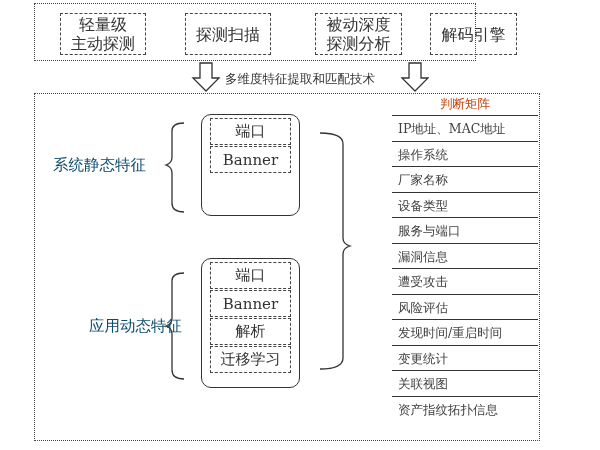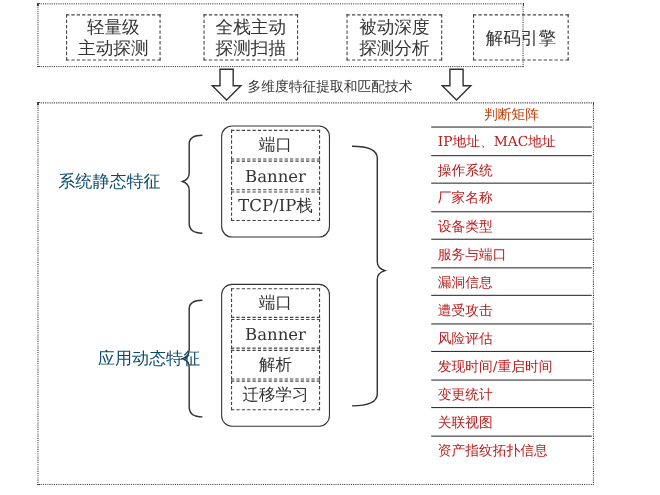--- a/index.html
+++ b/index.html
@@ -11,34 +11,33 @@
              align-items:center; justify-content:center; font-size:16px; line-height:19px; color:#333; }
   .caption { left:225px; top:71px; font-size:12.5px; color:#333; white-space:nowrap; }
   .outer-main { left:34px; top:93px; width:504px; height:346px; border:1.5px dotted #444; }
   .group-label { font-size:15.5px; color:#0c4a6e; white-space:nowrap; }
   .feat-box { border:1.5px solid #333; border-radius:10px; background:#fff; box-sizing:border-box; padding:2px 8px; }
   .feat-cell { border:1.3px dashed #444; height:25px; margin:1px 0; display:flex; align-items:center;
                justify-content:center; font-size:15px; color:#333; }
   .matrix { left:392px; top:93px; width:146px; }
   .matrix-title { height:22px; line-height:22px; text-align:center; font-size:12.5px; color:#c2410c; }
   .matrix-row { height:25.5px; line-height:26px; border-top:1.5px solid #333; padding-left:6px;
-                font-size:12.5px; color:#b91c1c; white-space:nowrap; box-sizing:border-box; }
+                font-size:12.5px; color:#404040; white-space:nowrap; box-sizing:border-box; }
   svg.overlay { position:absolute; left:0; top:0; }
 </style>
 </head>
 <body>
 
 <div class="abs outer-top"></div>
 
 <div class="abs src-box" style="left:60px;width:84px;">
   <span>轻量级</span>
   <span>主动探测</span>
 </div>
 <div class="abs src-box" style="left:185px;width:84px;">
-  <span>全栈主动</span>
   <span>探测扫描</span>
 </div>
 <div class="abs src-box" style="left:315px;width:85px;align-items:center;">
   <span>被动深度</span>
   <span>探测分析</span>
 </div>
 <div class="abs src-box" style="left:430px;width:85px;">
   <span>解码引擎</span>
 </div>
 
@@ -54,21 +53,20 @@
 </svg>
 
 <div class="abs caption">多维度特征提取和匹配技术</div>
 
 <div class="abs outer-main"></div>
 
 <div class="abs group-label" style="left:53px;top:155px;">系统静态特征</div>
 <div class="abs feat-box" style="left:201px;top:114px;width:99px;height:102px;">
   <div class="feat-cell">端口</div>
   <div class="feat-cell">Banner</div>
-  <div class="feat-cell">TCP/IP栈</div>
 </div>
 
 <div class="abs group-label" style="left:53px;top:316px;margin-left:36px;">应用动态特征</div>
 <div class="abs feat-box" style="left:201px;top:258px;width:99px;height:130px;">
   <div class="feat-cell">端口</div>
   <div class="feat-cell">Banner</div>
   <div class="feat-cell">解析</div>
   <div class="feat-cell">迁移学习</div>
 </div>
 

